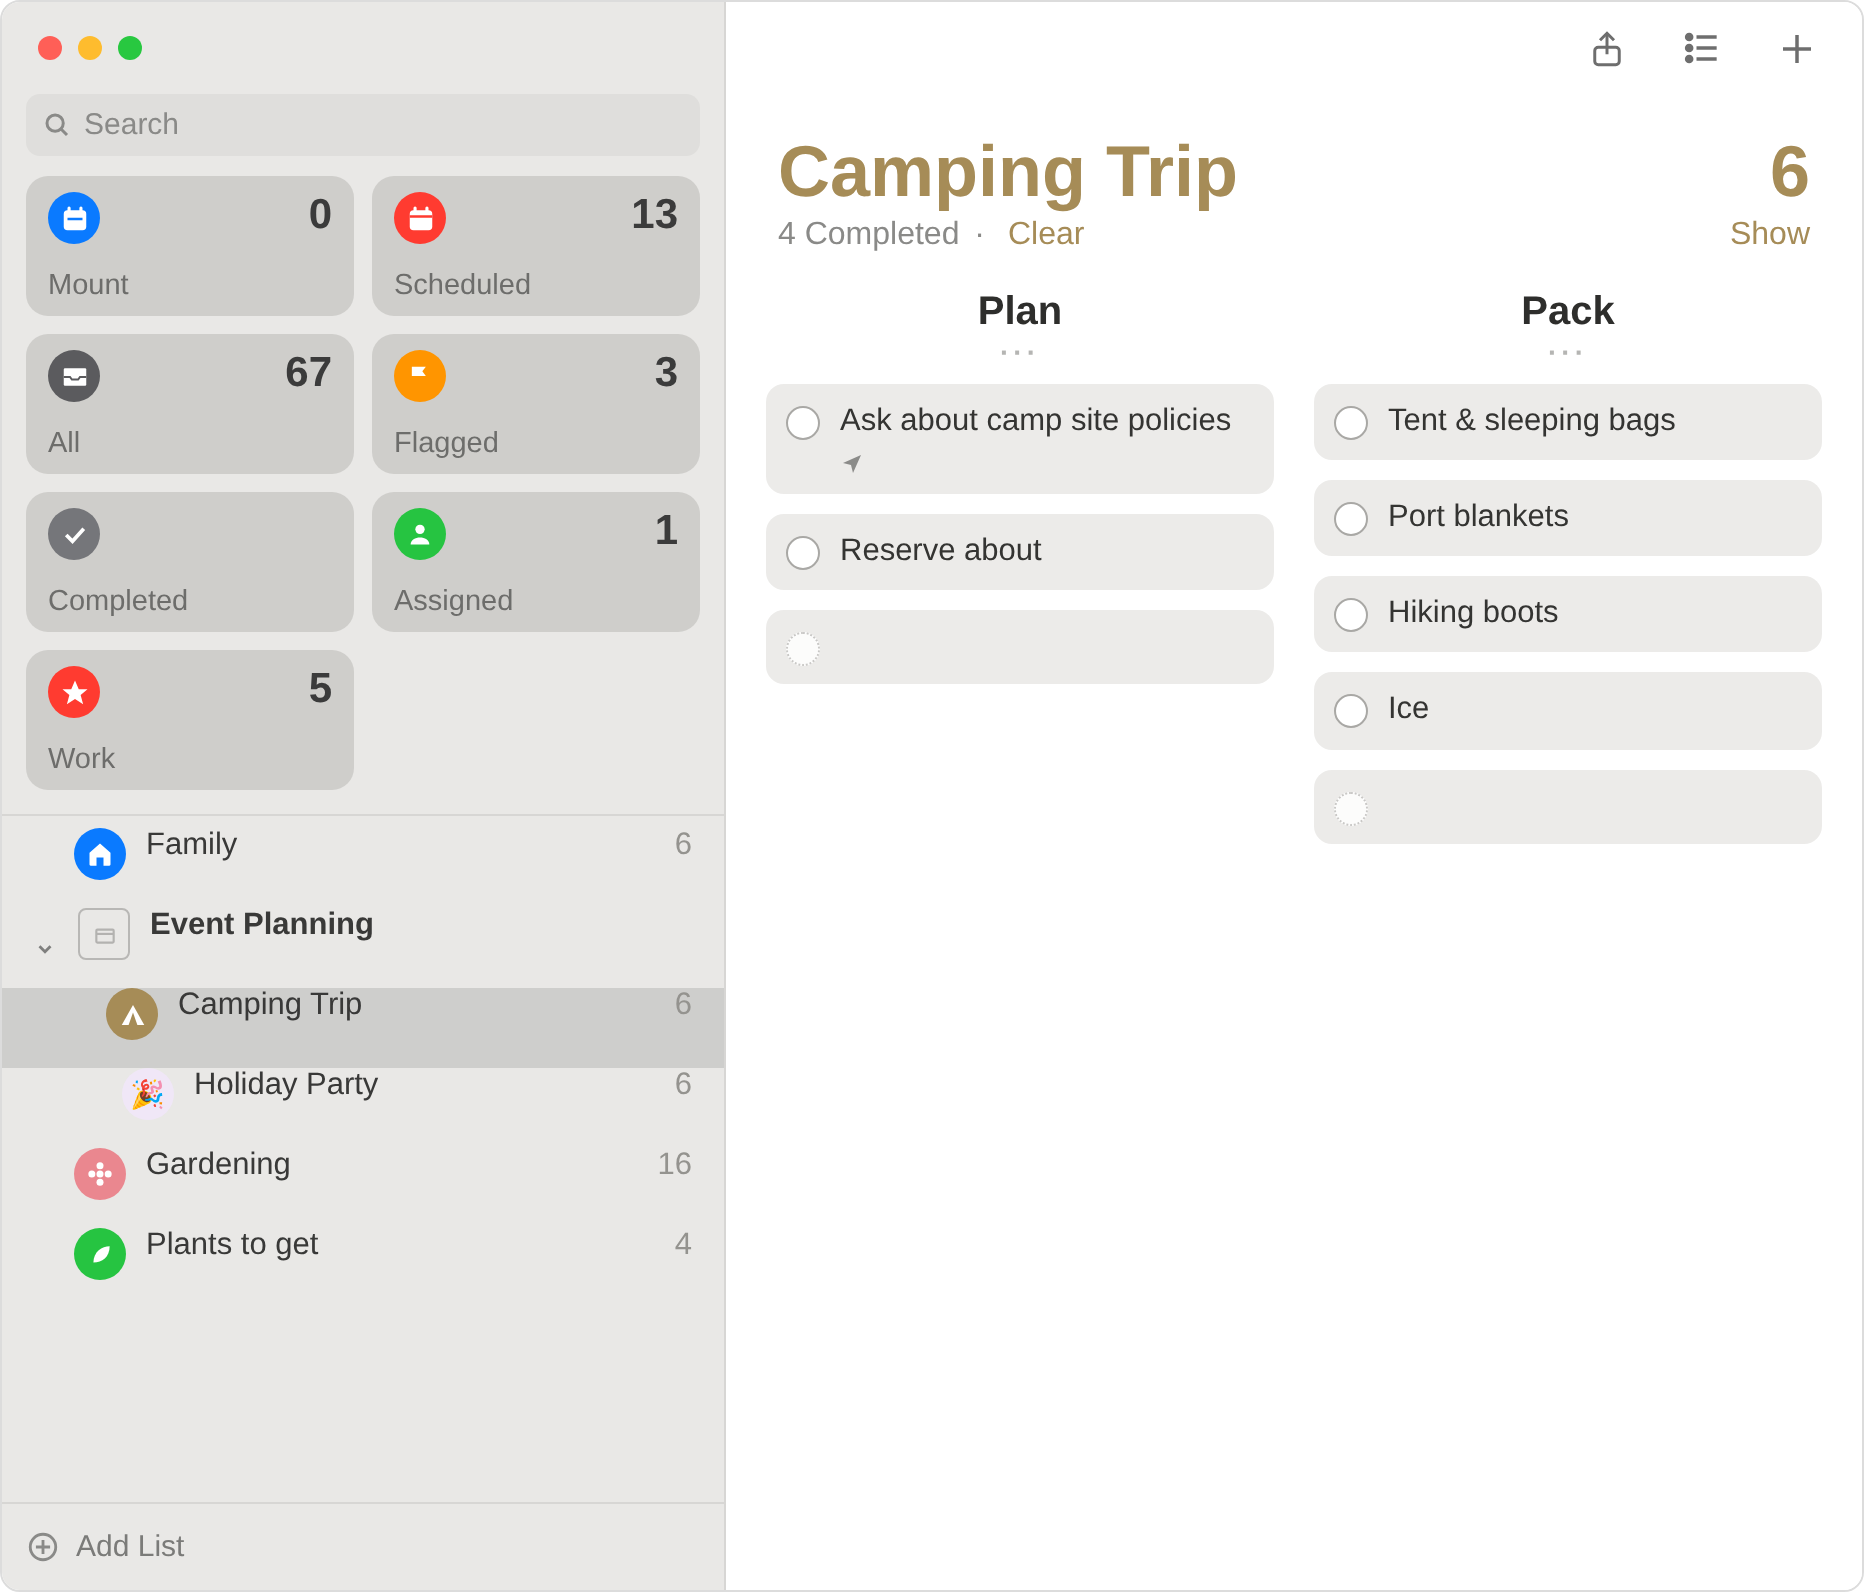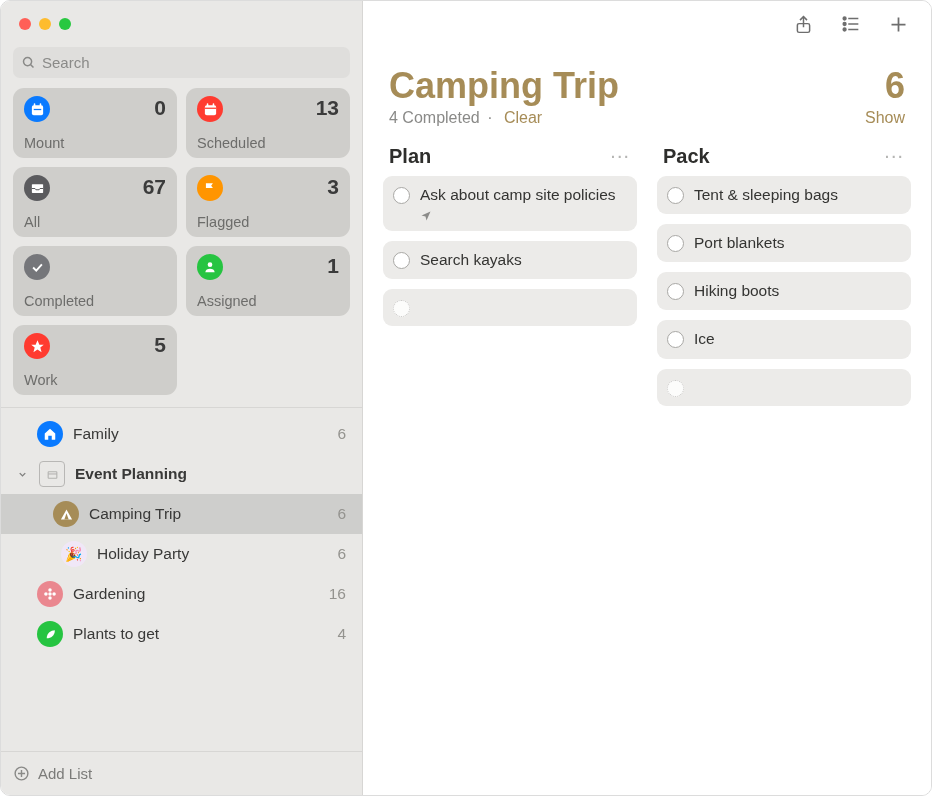--- a/index.html
+++ b/index.html
@@ -98,21 +98,20 @@
   }
 
   .lists-area {
     flex: 1;
     overflow: auto;
     border-top: 1px solid #d7d6d4;
     padding-top: 6px;
   }
   .list-row {
     display: flex;
-    align-items: center;
     height: 40px;
     padding: 0 16px 0 14px;
     cursor: pointer;
     gap: 10px;
   }
   .list-row.selected { background: #cececc; }
   .list-row.sub { padding-left: 52px; }
   .list-row.sub2 { padding-left: 60px; }
   .chev { width: 14px; display:flex; align-items:center; justify-content:center; color:#7f7f7e;}
   .l-icon {
@@ -178,20 +177,21 @@
 
   .columns {
     display:flex;
     gap: 20px;
     padding: 16px 20px;
   }
   .col { flex:1; min-width:0; }
   .col-head {
     display:flex; justify-content:space-between; align-items:center;
     padding: 0 6px 8px 6px;
+    flex-direction: column;
   }
   .col-title { font-size: 20px; font-weight:700; color:#2e2e2c;}
   .more { color:#b5b5b3; letter-spacing:2px; cursor:pointer; font-weight:700;}
 
   .items { display:flex; flex-direction:column; gap:10px;}
   .item {
     background:#ecebe9;
     border-radius:9px;
     padding: 9px 12px 9px 10px;
     display:flex;
@@ -472,21 +472,21 @@
                       <path d="M3 11l18-8-8 18-2-8z"></path>
                     </svg>
                 </span>
               </div>
             </div>
           </div>
 
           <div class="item">
             <div class="radio"></div>
             <div class="item-body">
-              <div>Search kayaks</div>
+              <div>Reserve about</div>
             </div>
           </div>
 
           <div class="item ghost">
             <div class="radio dotted"></div>
             <div class="item-body"></div>
           </div>
         </div>
       </div>
 

